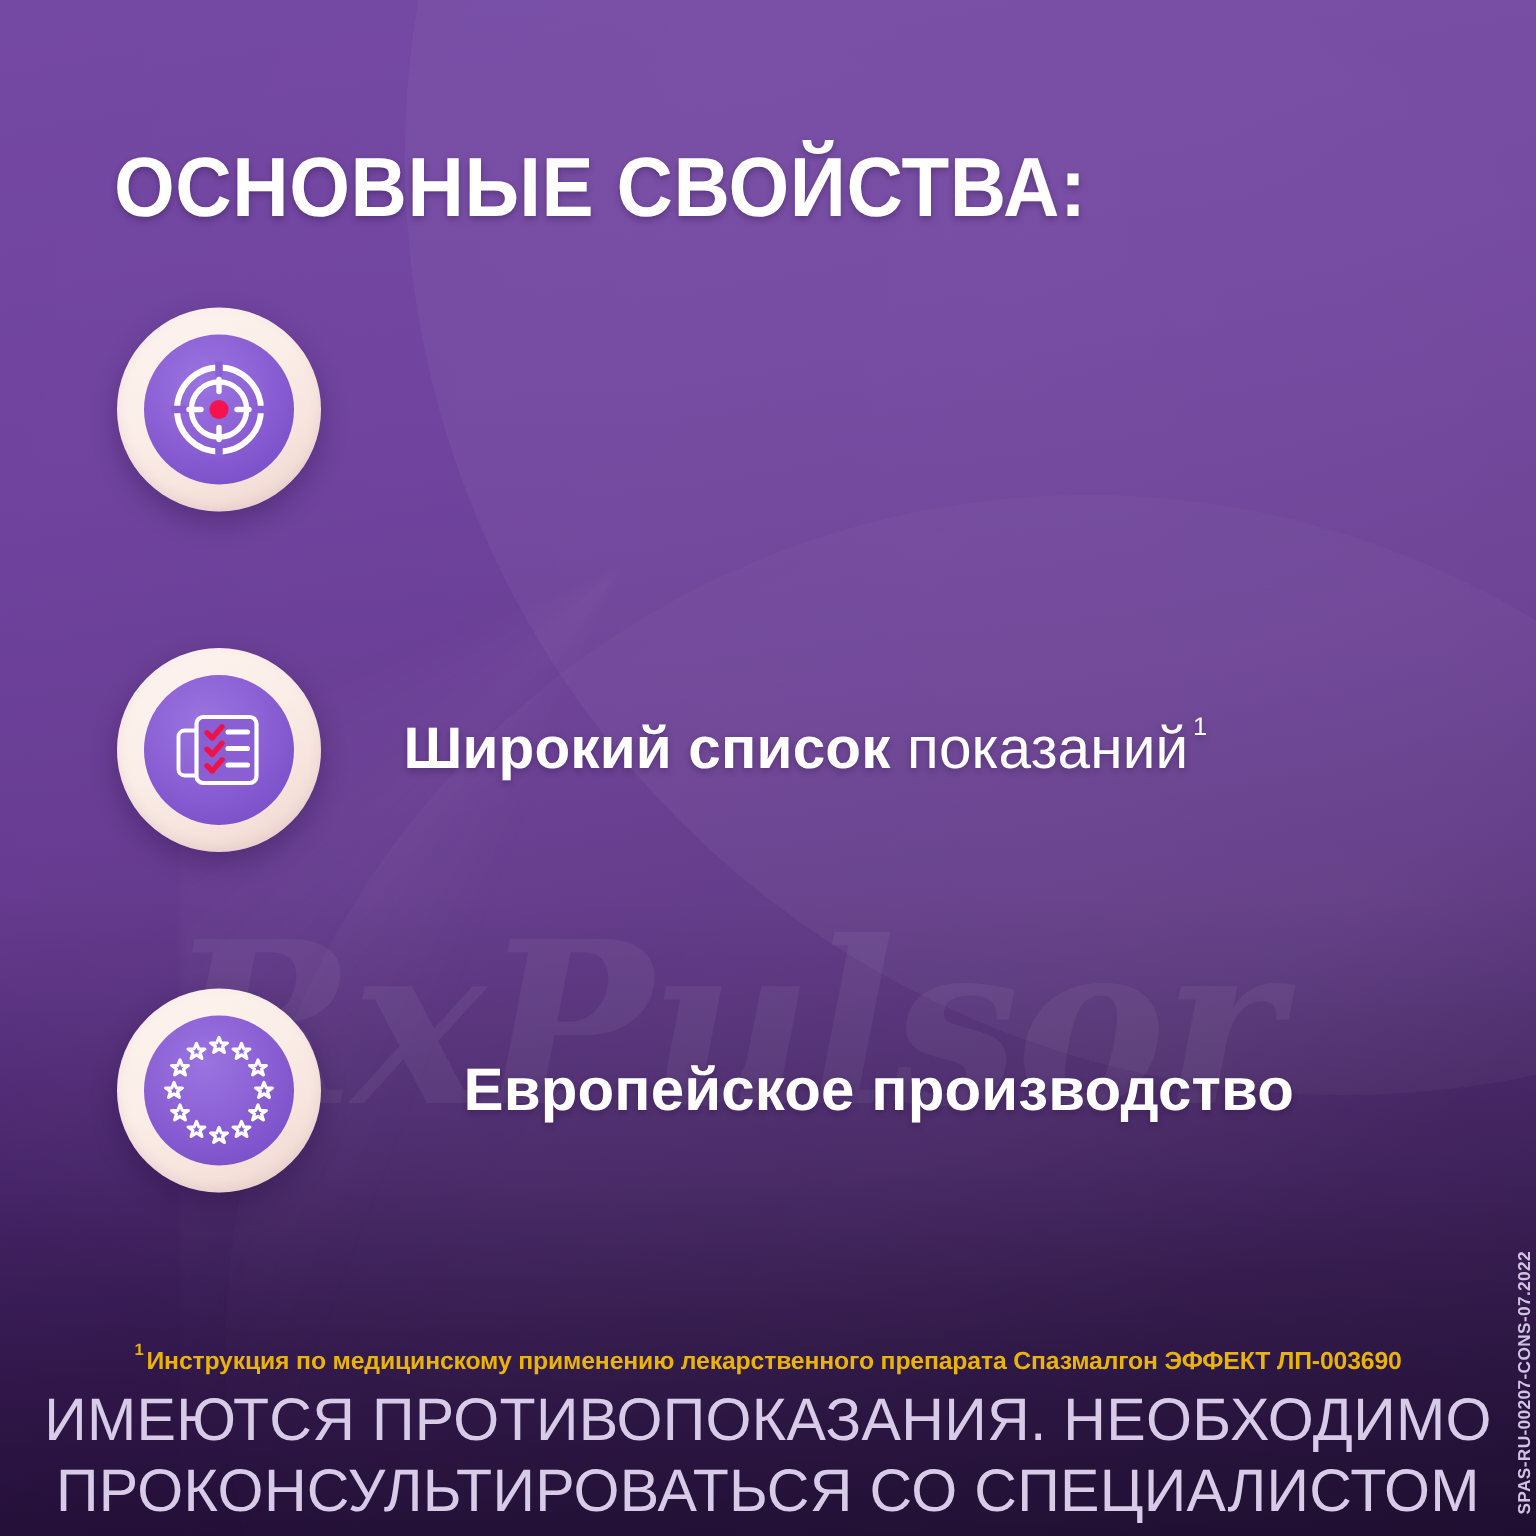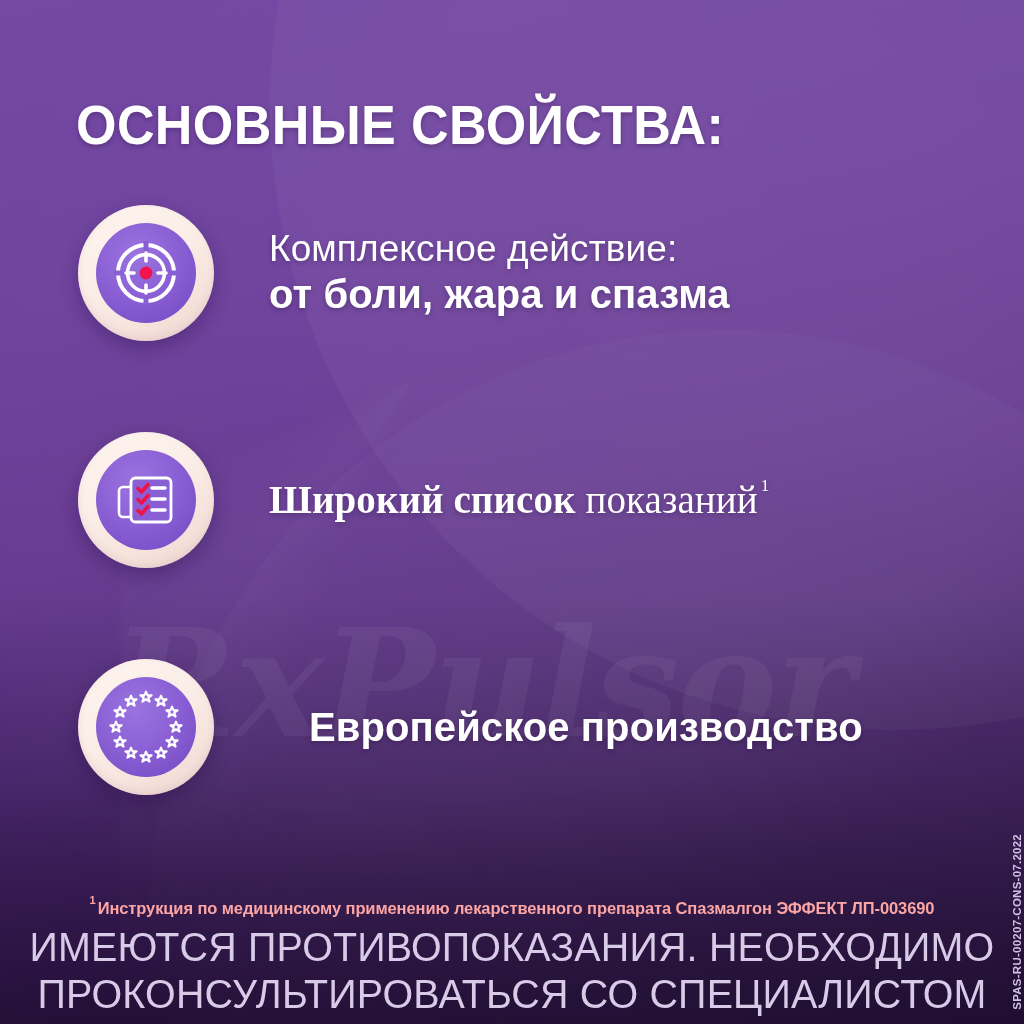--- a/index.html
+++ b/index.html
@@ -132,21 +132,21 @@
   
   .feature {
     position: absolute;
     left: 0;
     width: 1024px;
     height: 150px;
     display: flex;
     align-items: center;
   }
   .feature.f0 { top: 198px; }
-  .feature.f1 { top: 425px; font-family: Liberation Serif, serif; }
+  .feature.f1 { top: 425px; }
   .feature.f2 { top: 652px; gap: 40px; }
 
   .icon-wrap {
     position: relative;
     width: 150px;
     height: 150px;
     margin-left: 71px;
     flex: 0 0 150px;
   }
   .icon-outer {
@@ -195,21 +195,21 @@
     margin-left: 3px;
   }
 
   
   .footnote {
     position: absolute;
     left: 0;
     right: 0;
     top: 897px;
     text-align: center;
-    color: #fca5a5;
+    color: #eab308;
     font-size: 16.5px;
     font-weight: 700;
     letter-spacing: -0.1px;
     white-space: nowrap;
   }
   .footnote .fn-sup {
     font-size: 11px;
     vertical-align: super;
     position: relative;
     top: -3px;
@@ -291,24 +291,20 @@
           </g>
           <g fill="none" stroke="#ffffff" stroke-width="3.6">
             <path d="M33 14.6 A18.4 18.4 0 0 1 51.4 33"></path>
             <path d="M51.4 33 A18.4 18.4 0 0 1 33 51.4"></path>
             <path d="M33 51.4 A18.4 18.4 0 0 1 14.6 33"></path>
             <path d="M14.6 33 A18.4 18.4 0 0 1 33 14.6"></path>
           </g>
           <circle cx="33" cy="33" r="6.4" fill="#f4134e"></circle>
         </svg>
       </div>
-    </div>
-    <div class="feature-text">
-      <span class="ln ln-reg">Комплексное действие:</span>
-      <span class="ln ln-bold">от боли, жара и спазма</span>
     </div>
   </div>
 
   <div class="feature f1">
     <div class="icon-wrap">
       <div class="icon-outer"></div>
       <div class="icon-inner">
         <svg width="62" height="62" viewBox="0 0 62 62">
           <rect x="4" y="18" width="20" height="30" rx="4" ry="4" fill="none" stroke="#ffffff" stroke-width="2.6"></rect>
           <rect x="16" y="9" width="40" height="44" rx="4.5" ry="4.5" fill="#8a5fd4" stroke="#ffffff" stroke-width="2.8"></rect>

